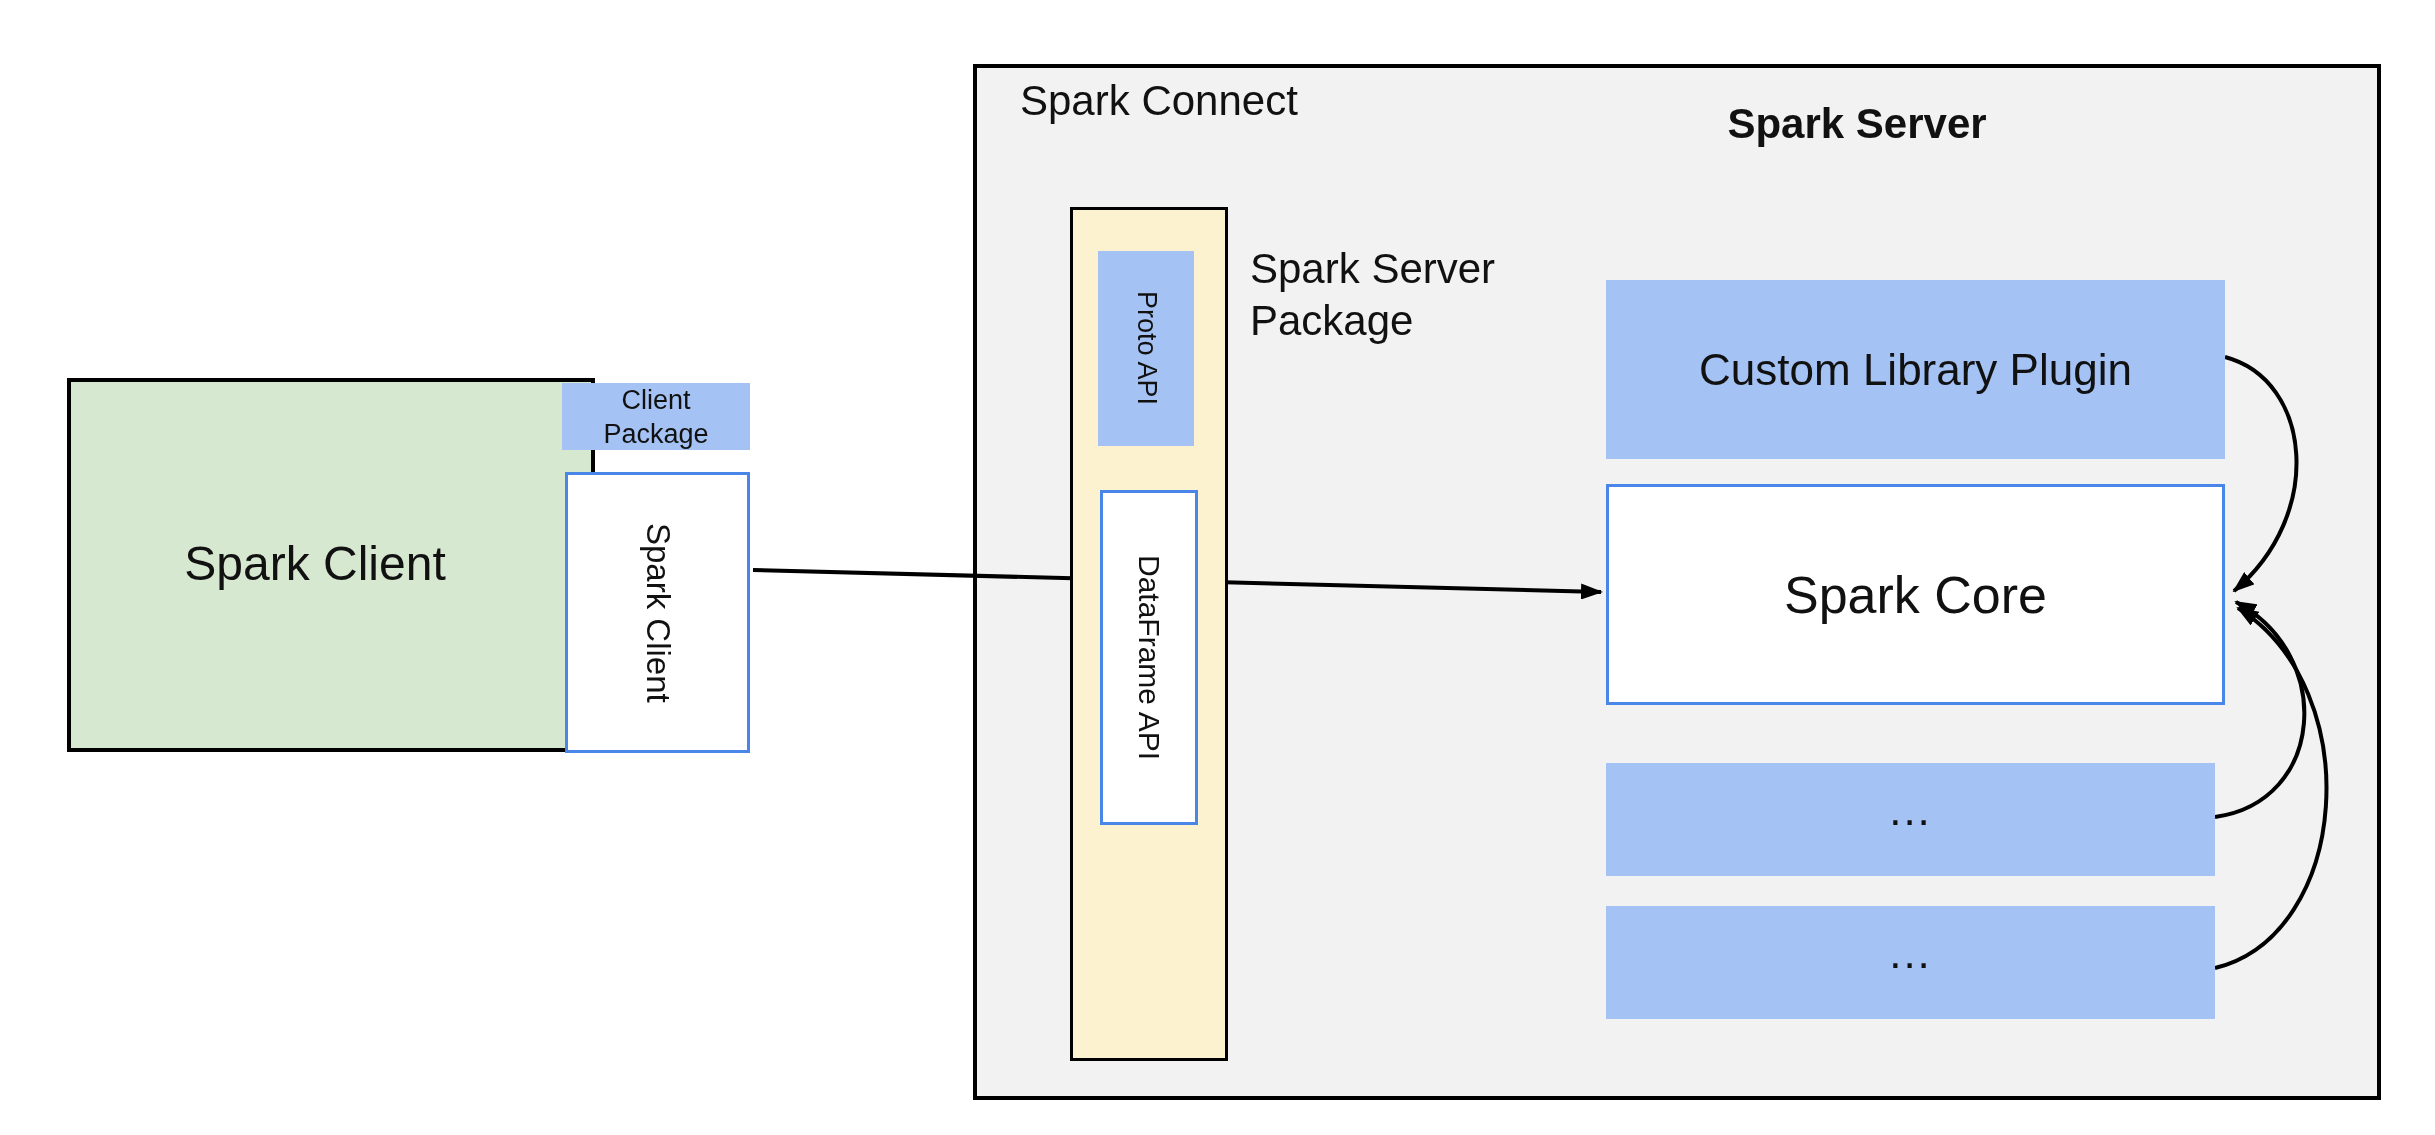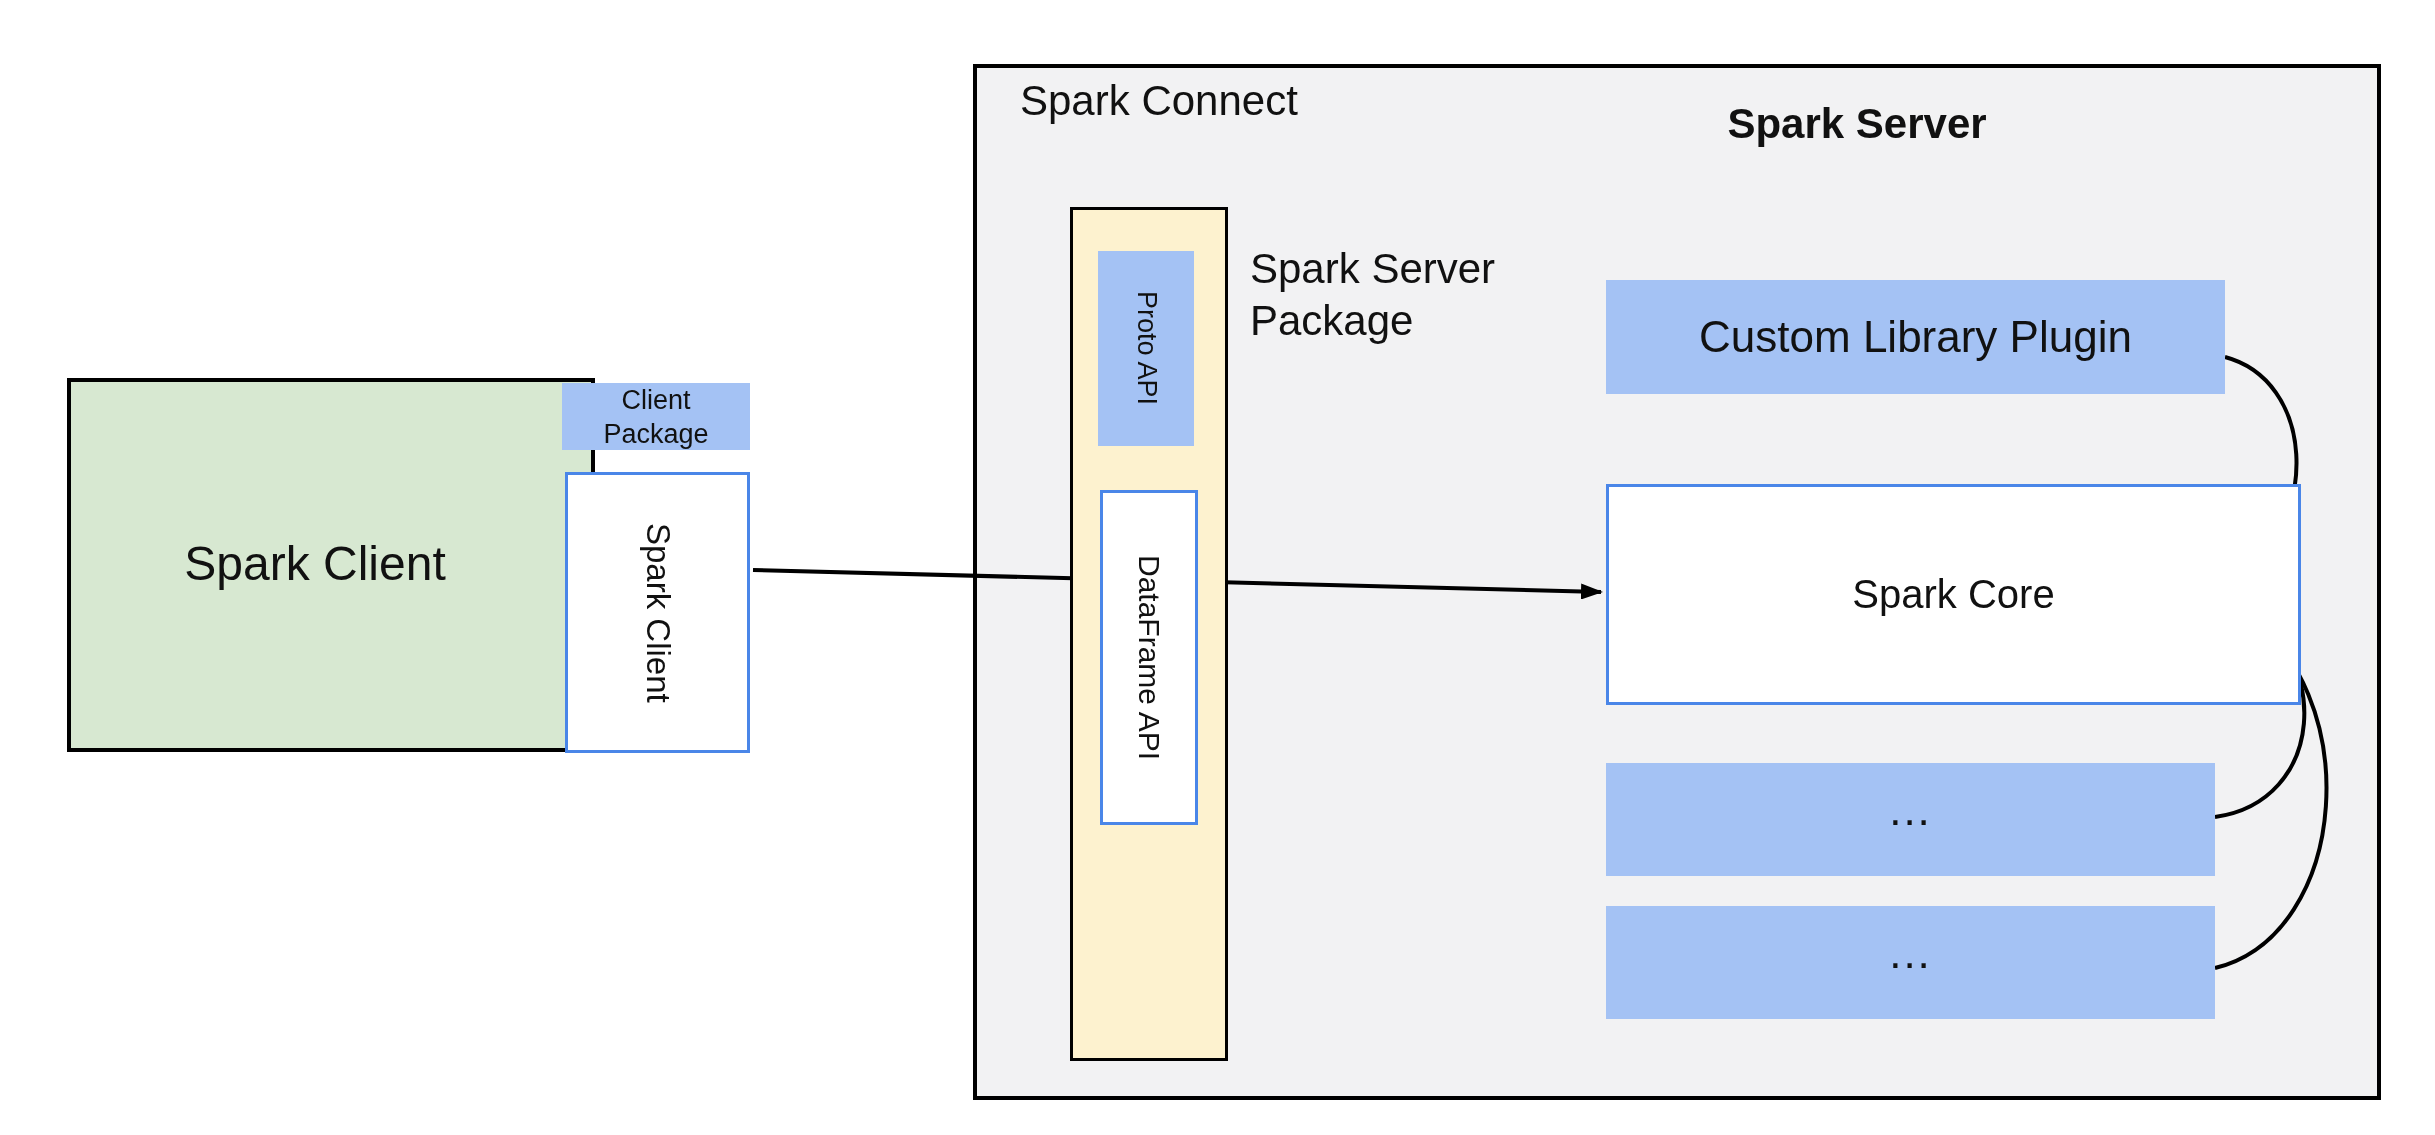--- a/index.html
+++ b/index.html
@@ -40,24 +40,24 @@
 
   #connect-api-box{left:1070px;top:207px;width:158px;height:854px;
     background:var(--yellow-fill);border:3px solid #000;}
   #proto-api-box{left:1098px;top:251px;width:96px;height:195px;
     background:var(--blue-fill);font-size:27px;}
   #dataframe-api-box{left:1100px;top:490px;width:98px;height:335px;
     background:#fff;border:3px solid var(--blue-border);font-size:30px;}
   #library-label{left:1250px;top:243px;width:340px;
     font-size:42px;line-height:52px;text-align:left;}
 
-  #plugin-box{left:1606px;top:280px;width:619px;height:114px;
+  #plugin-box{left:1606px;top:280px;width:619px;height:179px;
     background:var(--blue-fill);font-size:44px;}
-  #core-box{left:1606px;top:484px;width:695px;height:221px;
-    background:#fff;border:3px solid var(--blue-border);font-size:40px;}
+  #core-box{left:1606px;top:484px;width:619px;height:221px;
+    background:#fff;border:3px solid var(--blue-border);font-size:52px;}
   .dots-box{left:1606px;width:609px;height:113px;
     background:var(--blue-fill);font-size:44px;letter-spacing:2px;}
   #dots-box-1{top:763px;}
   #dots-box-2{top:906px;}
   .dots-box span{transform:translateY(-0.22em);}
 
   .vtext{writing-mode:vertical-rl;white-space:nowrap;}
 
   #arrows{left:0;top:0;width:2435px;height:1135px;pointer-events:none;}
   .arrow-path{stroke:var(--line-color);stroke-width:4;fill:none;}

